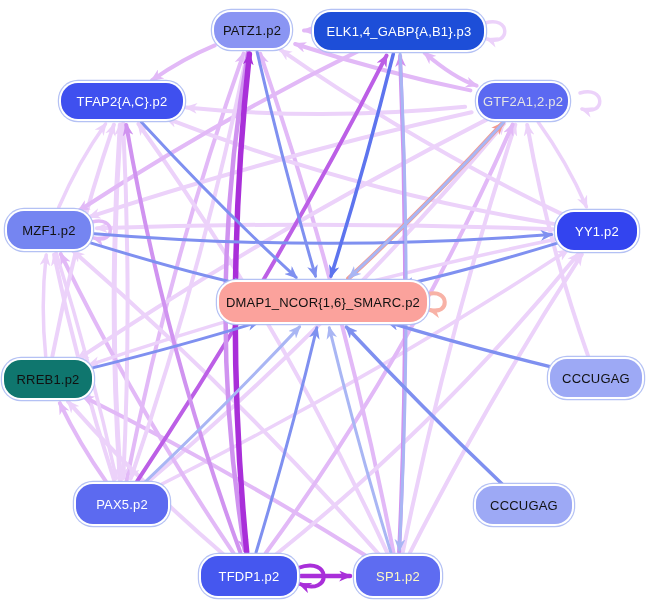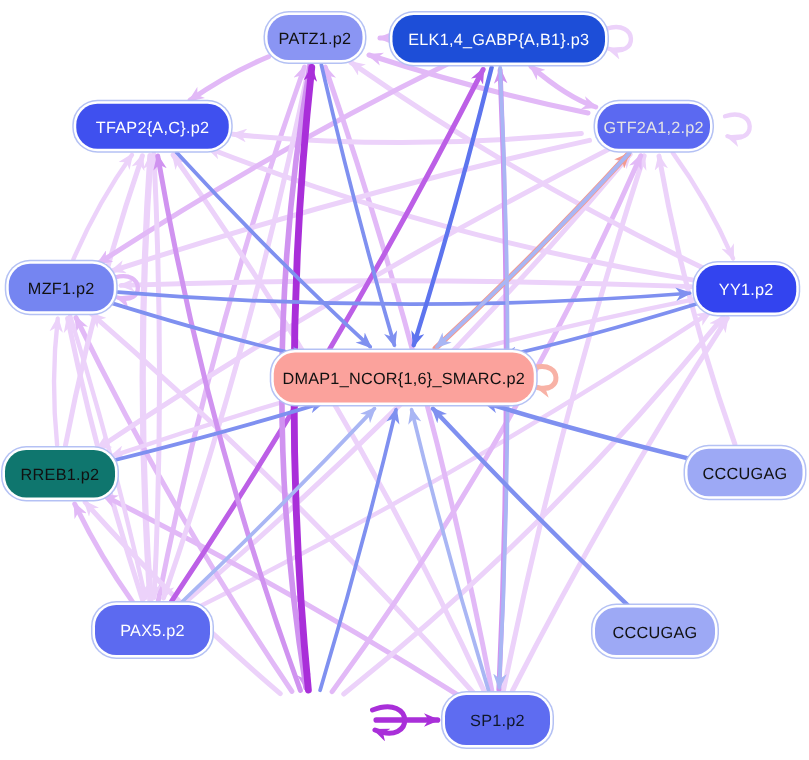--- a/index.html
+++ b/index.html
@@ -154,17 +154,20 @@
       </div>
       <div class="node" style="left: 596px; top: 378px; width: 92px; height: 38px; background: rgb(157, 169, 245); color: rgb(17, 17, 17);">
         <span>CCCUGAG</span>
       </div>
       <div class="node" style="left: 122px; top: 504px; width: 92px; height: 40px; background: rgb(92, 106, 240); color: #ffffff;">
         <span>PAX5.p2</span>
       </div>
       <div class="node" style="left: 524px; top: 505px; width: 96px; height: 38px; background: rgb(157, 169, 245); color: rgb(17, 17, 17);">
         <span>CCCUGAG</span>
       </div>
-      <div class="node" style="left: 398px; top: 576px; width: 84px; height: 40px; background: rgb(94, 108, 241); color: #0f172a;">
+      <div class="node" style="left: 249px; top: 576px; width: 96px; height: 40px; background: rgb(69, 87, 239); color: rgb(255, 255, 255);">
+        <span>TFDP1.p2</span>
+      </div>
+      <div class="node" style="left: 398px; top: 576px; width: 84px; height: 40px; background: rgb(94, 108, 241); color: #fef9c3;">
         <span>SP1.p2</span>
       </div>
     </div>
 </div>
 
 </body></html>

